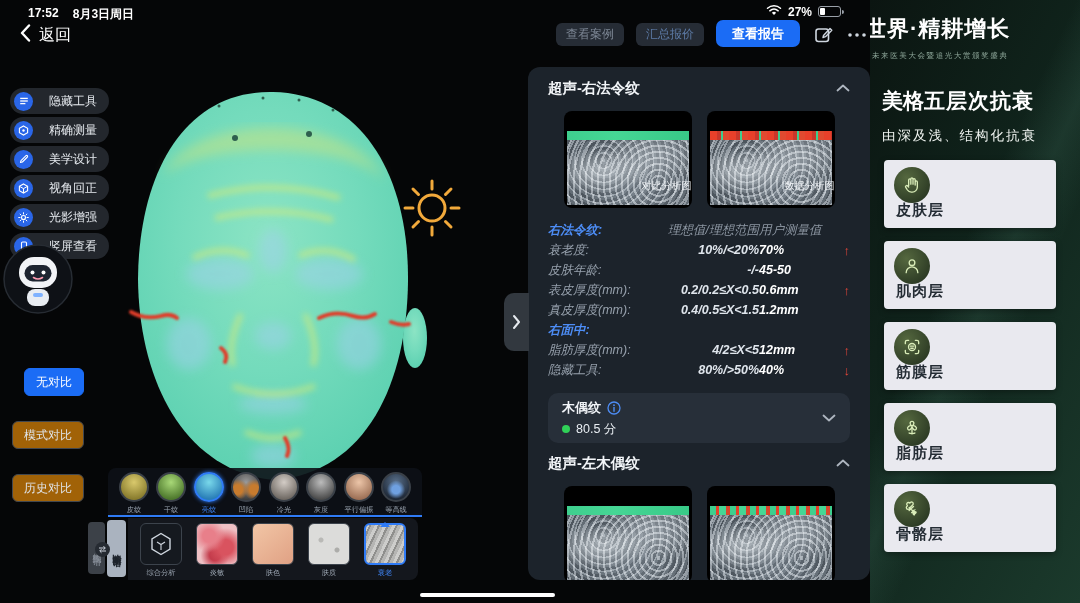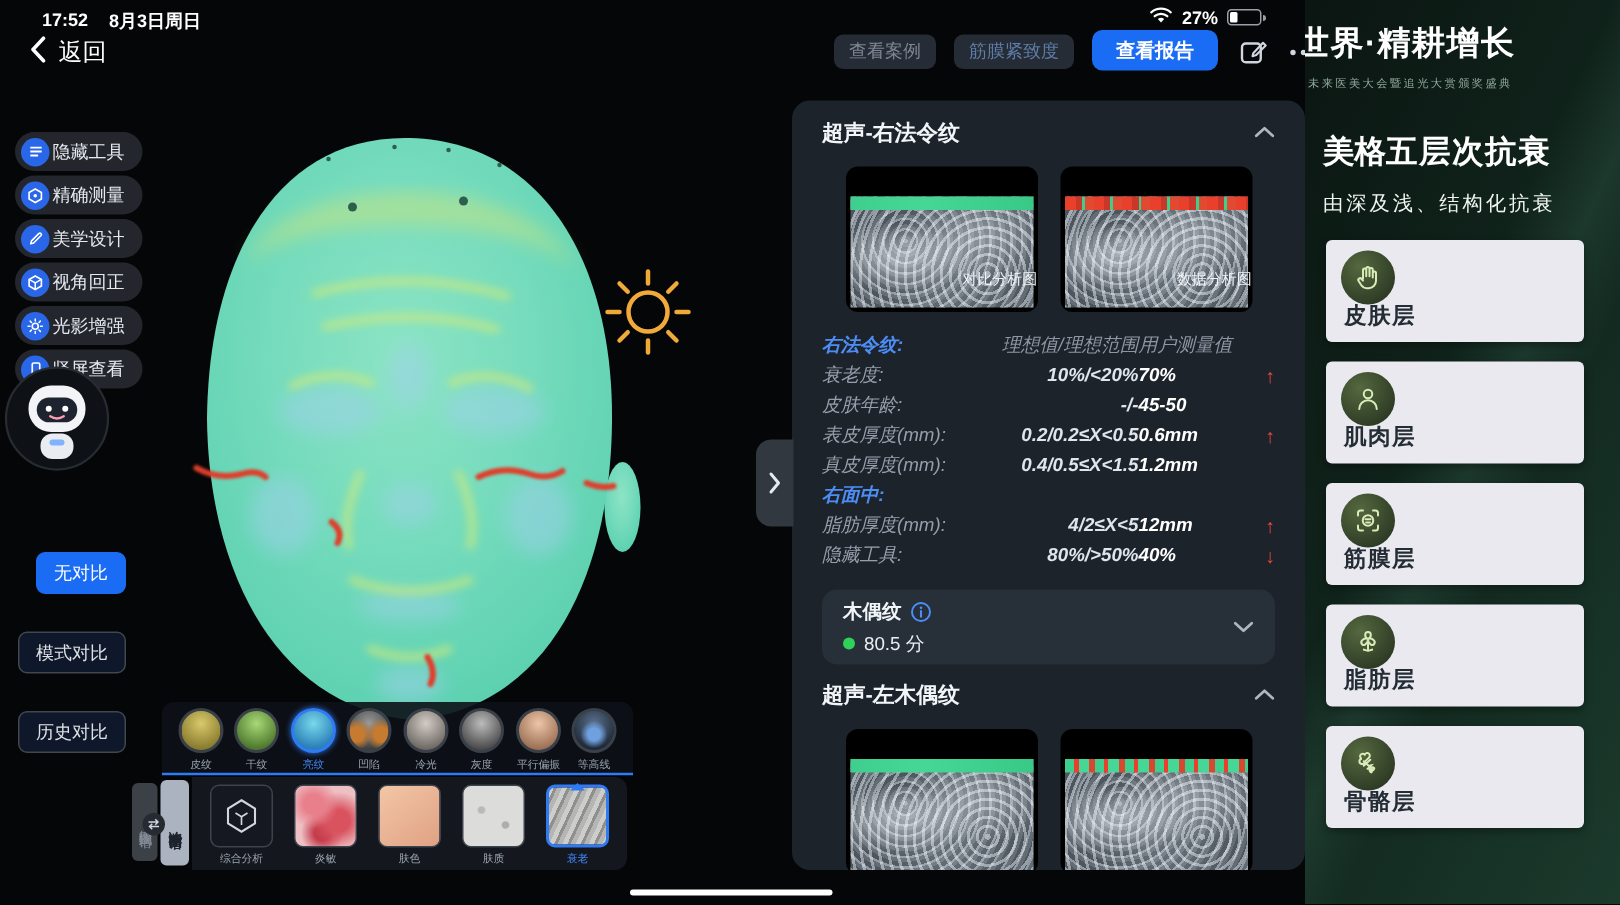--- a/index.html
+++ b/index.html
@@ -17,29 +17,29 @@
   
   .back-btn { position:absolute; left:20px; top:24px; display:flex; align-items:center; gap:8px; font-size:16px; color:#fff; cursor:pointer; }
   .top-actions { position:absolute; left:556px; top:20px; display:flex; align-items:center; gap:12px; }
   .btn-ghost { height:23px; margin-top:2px; padding:0 10px; border-radius:6px; background:#262c35; font-size:12px; line-height:23px; color:#7d8795; }
   .btn-ghost.quote { color:#5e7ca8; }
   .btn-primary { height:27px; padding:0 16px; border-radius:7px; background:var(--c-accent,#1b6cf5); font-size:13px; line-height:27px; color:#fff; font-weight:bold; }
   .icon-btn { width:22px; height:22px; margin-top:2px; display:flex; align-items:center; justify-content:center; }
 
   
   .left-toolbar { position:absolute; left:10px; top:88px; display:flex; flex-direction:column; gap:3px; z-index:5; }
-  .tool-pill { height:26px; border-radius:14px; background:rgba(38,42,49,.92); display:flex; align-items:center; gap:2px; padding:0 12px 0 4px; width:max-content; }
+  .tool-pill { height:26px; border-radius:14px; background:rgba(38,42,49,.92); display:flex; align-items:center; gap:16px; padding:0 12px 0 4px; width:max-content; }
   .tool-ic { width:19px; height:19px; border-radius:50%; background:#2a66e8; display:flex; align-items:center; justify-content:center; flex:0 0 auto; }
   .tool-pill span.lbl { font-size:12px; color:#e6eaef; }
 
   .mascot { position:absolute; left:2px; top:243px; width:72px; height:72px; z-index:6; cursor:pointer; }
 
   
   .compare { position:absolute; left:12px; top:368px; display:flex; flex-direction:column; gap:25px; z-index:5;align-items:flex-end; }
-  .cmp-btn { height:28px; padding:0 11px; border-radius:6px; background:#0f172a; border:1px solid #41474f; color:#dfe3e8; font-size:12px; line-height:26px; width:max-content; }
+  .cmp-btn { height:28px; padding:0 11px; border-radius:6px; background:#a16207; border:1px solid #41474f; color:#dfe3e8; font-size:12px; line-height:26px; width:max-content; }
   .cmp-btn.active { background:var(--c-accent,#1b6cf5); border-color:var(--c-accent,#1b6cf5); color:#fff; }
 
   
   .face-wrap { position:absolute; left:118px; top:86px; width:310px; height:400px; }
   .sun { position:absolute; left:402px; top:178px; width:60px; height:60px; }
 
   
   .mode-row { position:absolute; left:108px; top:468px; width:314px; height:49px; background:rgba(13,17,23,.9); border-radius:8px 8px 0 0; border-bottom:2px solid #2f7bf6; display:flex; align-items:flex-start; justify-content:space-between; padding:4px 8px 0 8px; z-index:4; }
   .mthumb { display:flex; flex-direction:column; align-items:center; width:36px; cursor:pointer; }
   .mface { width:30px; height:30px; border-radius:50%; border:2px solid #3a4048; }
@@ -163,21 +163,21 @@
     <span>
       <svg width="11" height="18" viewBox="0 0 11 18">
           <polyline points="9,1.5 2,9 9,16.5" fill="none" stroke="#fff" stroke-width="2.4" stroke-linecap="round" stroke-linejoin="round"></polyline>
         </svg>
     </span>
     <span>返回</span>
   </div>
 
   <div class="top-actions">
     <div class="btn-ghost">查看案例</div>
-    <div class="btn-ghost quote">筋膜紧致度</div>
+    <div class="btn-ghost quote">汇总报价</div>
     <div class="btn-primary">查看报告</div>
     <div class="icon-btn">
       <svg width="19" height="19" viewBox="0 0 19 19">
           <rect x="2" y="4" width="12.5" height="12.5" rx="2.5" fill="none" stroke="#cfd6df" stroke-width="1.6"></rect>
           <path d="M9.5 10.5 16 3.5l1.8 1.8-6.3 6.4-2.5.8Z" fill="none" stroke="#cfd6df" stroke-width="1.4" stroke-linejoin="round"></path>
         </svg>
     </div>
     <div class="icon-btn">
       <svg width="20" height="6" viewBox="0 0 20 6">
           <circle cx="3" cy="3" r="1.8" fill="#cfd6df"></circle>

